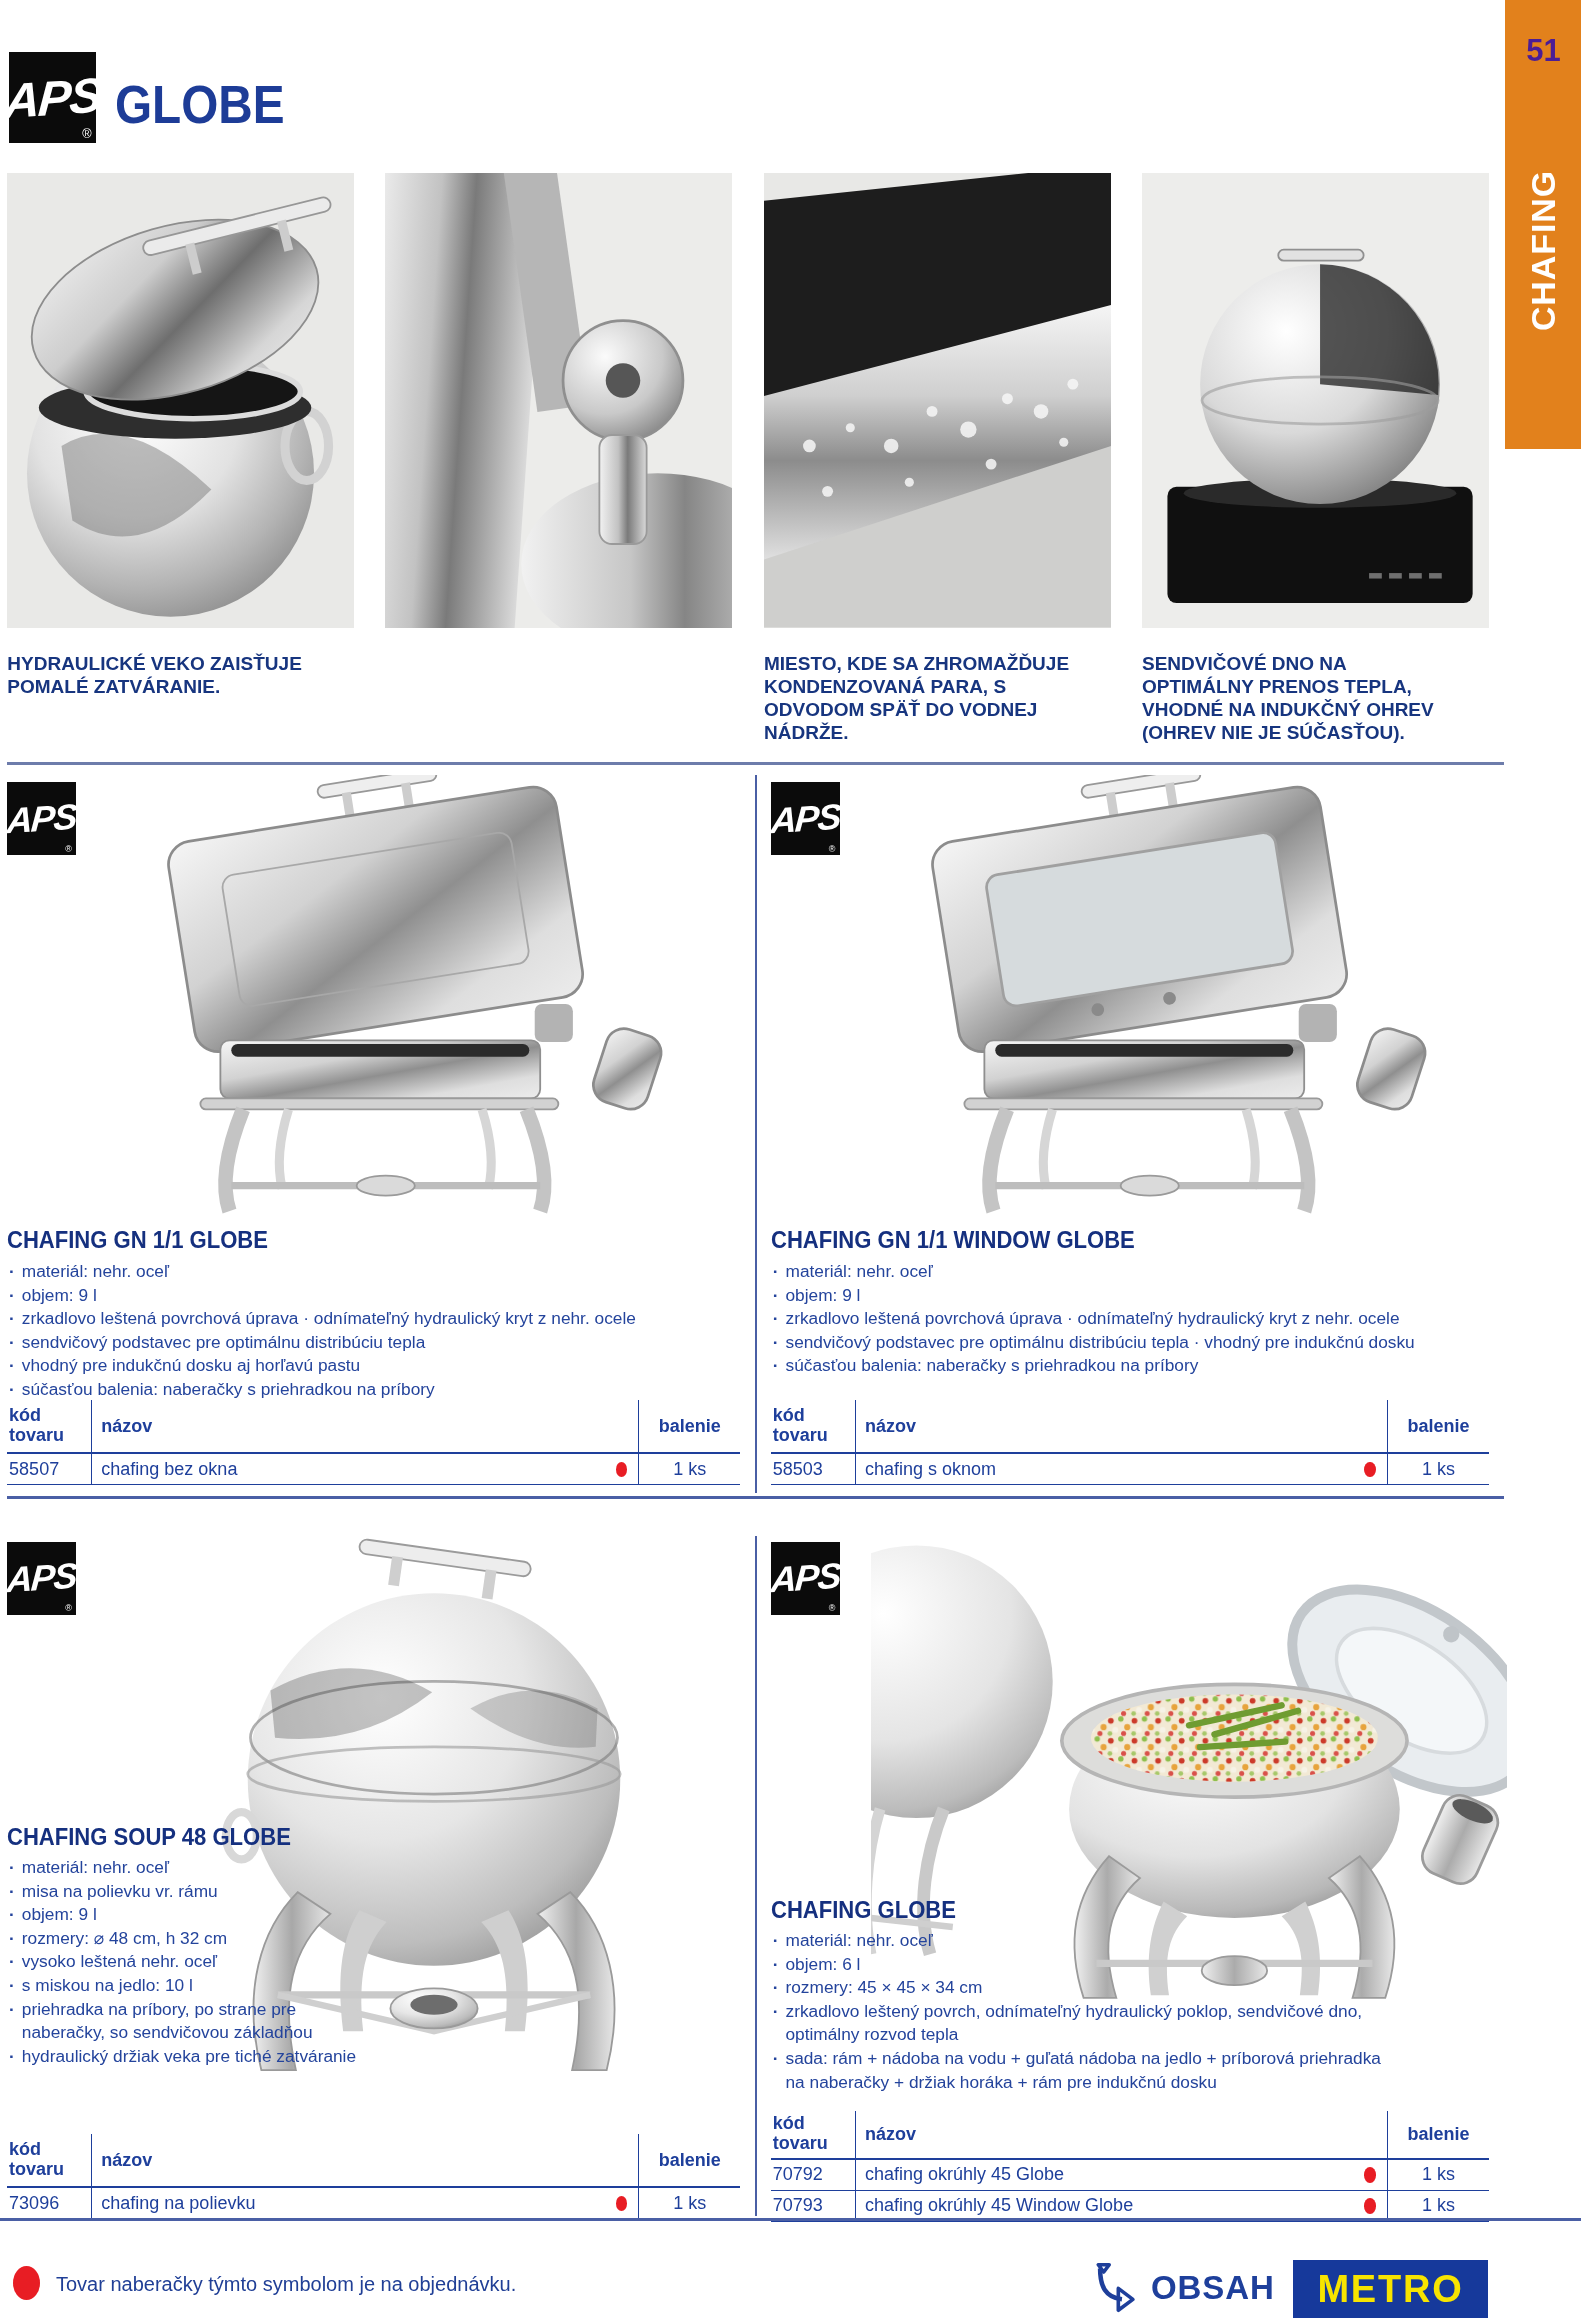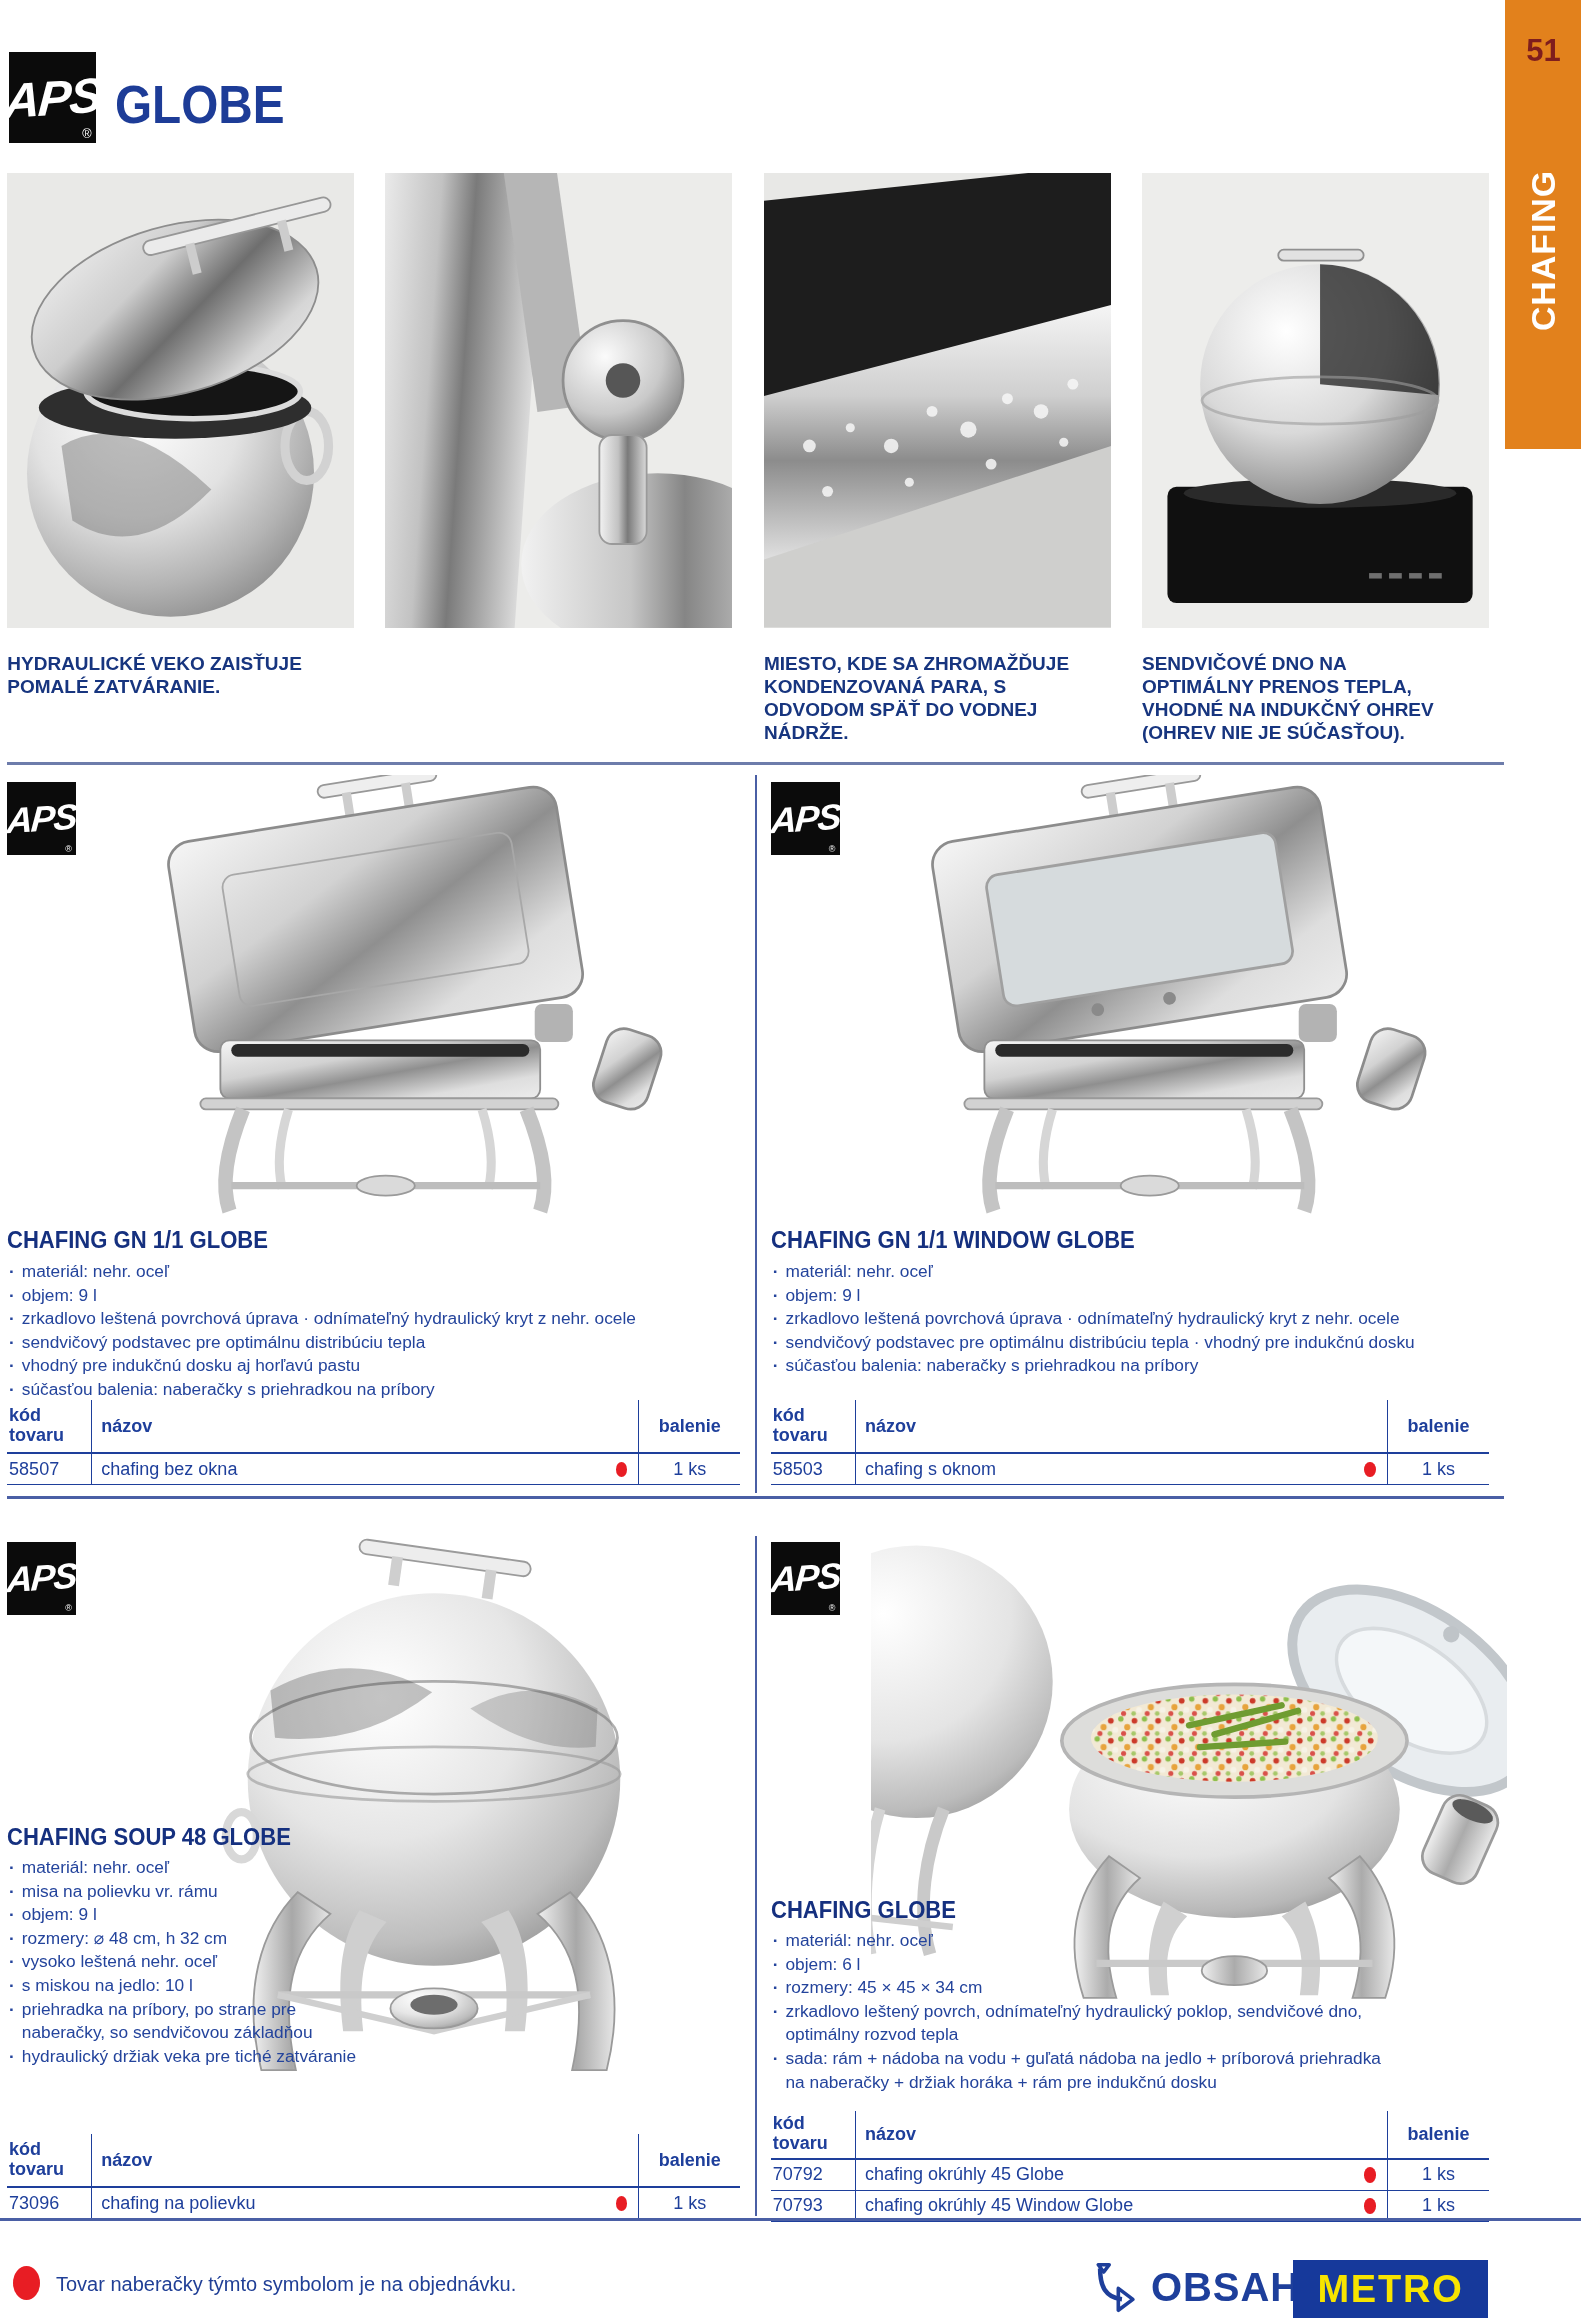--- a/index.html
+++ b/index.html
@@ -18,21 +18,21 @@
   .logo-main .aps-txt { font-size:49px; }
   .logo-main .aps-r { font-size:12.7px; }
   .logo-sm { width:69px; height:73px; }
   .logo-sm .aps-txt { font-size:36px; }
   .logo-sm .aps-r { font-size:9px; }
 
   .page-title { position:absolute; left:115px; top:78px; color:#1d3c97; font-weight:900; font-size:53px; line-height:1; }
 
   
   .side-tab { position:absolute; left:1505px; top:0; width:77px; height:449px; background:#e2811c; }
-  .side-tab .pnum { margin-top:33px; text-align:center; color:#7f1d1d; font-weight:bold; font-size:31px; }
+  .side-tab .pnum { margin-top:33px; text-align:center; color:#4c1d95; font-weight:bold; font-size:31px; }
   .side-tab .vwrap { position:absolute; left:0; top:100px; width:77px; height:300px;
     display:flex; align-items:center; justify-content:center; }
   .side-tab .vwrap span { display:inline-block; transform:rotate(-90deg); white-space:nowrap;
     color:#fff; font-weight:900; font-size:34px; letter-spacing:0.9px; }
 
   
   .feature { position:absolute; top:173px; width:415px; }
   .feature .photo { width:347px; height:455px; overflow:hidden; }
   .feature .caption { margin-top:23.6px; width:314px; color:#17357f; font-weight:900; font-size:19px; line-height:1.22; }
 
@@ -59,21 +59,21 @@
   .ptable .cell.code { padding-left:1.8px; }
   .ptable .cell.name { border-left:1.8px solid #1e3f9b; padding:0 11px 0 9px; justify-content:space-between; }
   .ptable .cell.pack { border-left:1.8px solid #1e3f9b; justify-content:center; }
   .dot { width:11.8px; height:15.5px; border-radius:50%; background:#e81d24; flex:0 0 auto; }
 
   
   .hr-foot { position:absolute; left:0; top:2218px; width:1582px; height:2.7px; background:#4a5fa5; }
   .legend-dot { position:absolute; left:12.7px; top:2266px; width:27px; height:34px; border-radius:50%; background:#e81d24; }
   .legend-txt { position:absolute; left:56px; top:2273px; color:#203f96; font-size:20px; }
   .obsah { position:absolute; left:1091px; top:2261px; display:flex; align-items:center; gap:9px; color:#1e3f9b; }
-  .obsah .lbl { font-size:40px; font-weight:bold; letter-spacing:0.9px; }
+  .obsah .lbl { font-size:33px; font-weight:bold; letter-spacing:0.9px; }
   .metro { position:absolute; left:1293px; top:2260px; width:195px; height:58px; background:#16399b;
     display:flex; align-items:center; justify-content:center; }
   .metro span { color:#f7e400; font-weight:900; font-size:38px; letter-spacing:1.8px; }
 </style>
 </head>
 <body>
 
 <div class="page">
 
   <div class="aps-logo logo-main">

